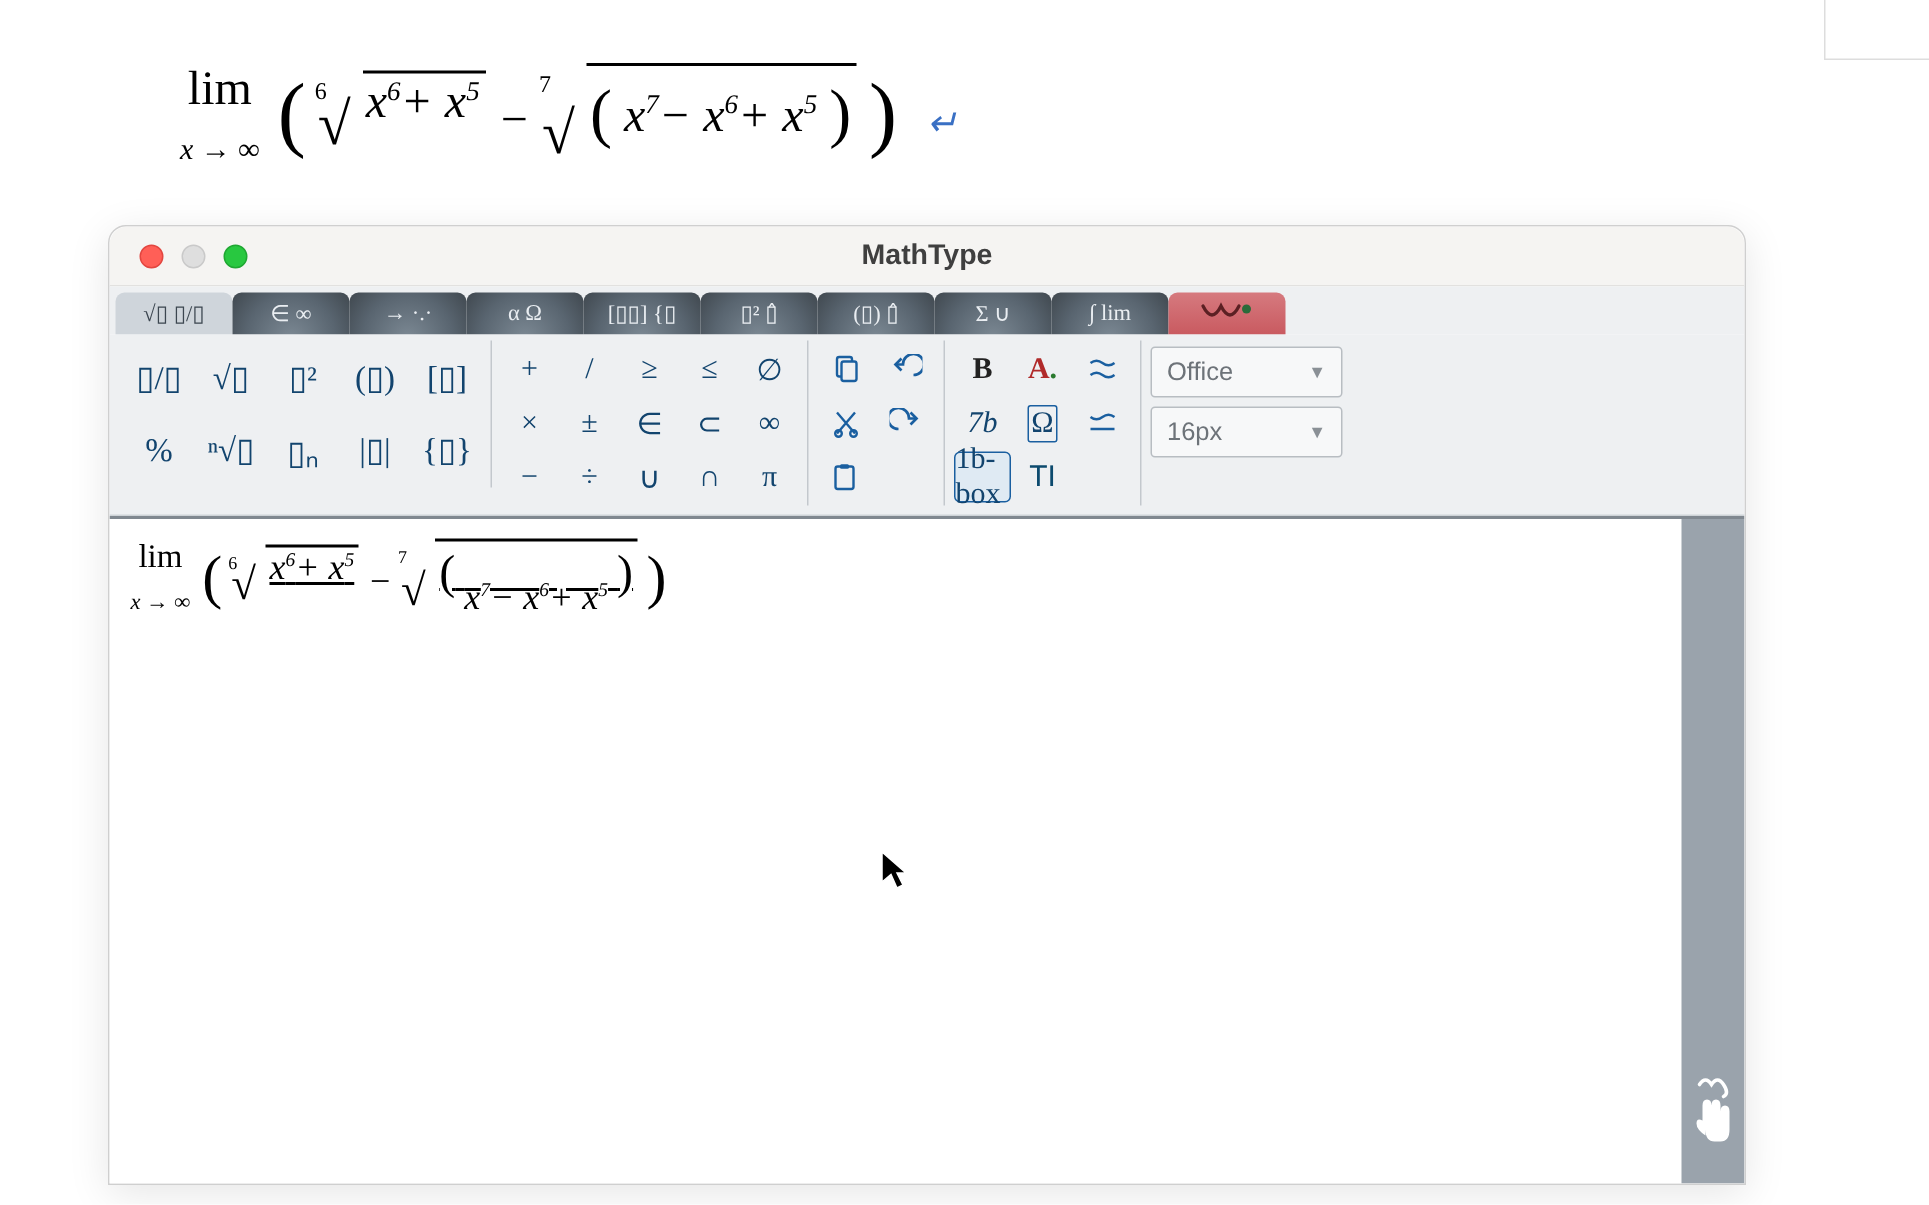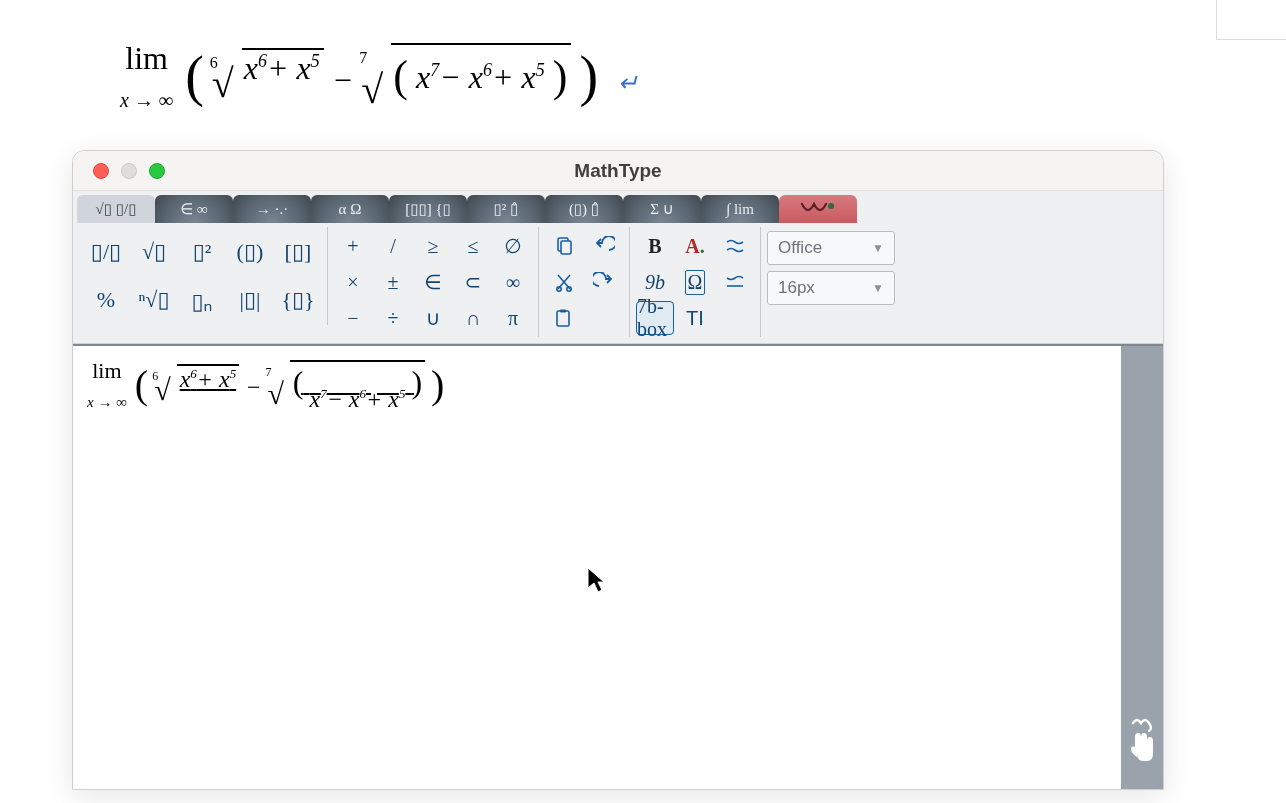--- a/index.html
+++ b/index.html
@@ -423,24 +423,24 @@
           </svg>
       </div>
       <div class="tool-btn sm" style="visibility:hidden"></div>
     </div>
 
     <div class="btn-group rows3">
       <div class="tool-btn sm" style="font-weight:bold;color:#222">
           <span>B</span>
         </div>
       <div class="tool-btn sm">
-          <span style="font-style:italic">9b</span>
+          <span style="font-style:italic">7b</span>
         </div>
       <div class="tool-btn sm selected">
-          <span>7b-box</span>
+          <span>1b-box</span>
         </div>
       <div class="tool-btn sm colorful" style="font-weight:bold">
           <span>A</span>
           <span style="color:#2a7a2f">.</span>
         </div>
       <div class="tool-btn sm">
           <span style="border:1px solid #1a5fa0;padding:0 2px;border-radius:2px">Ω</span>
         </div>
       <div class="tool-btn sm" style="font-family:Arial;color:#0c4a6e">
           <span>TI</span>

